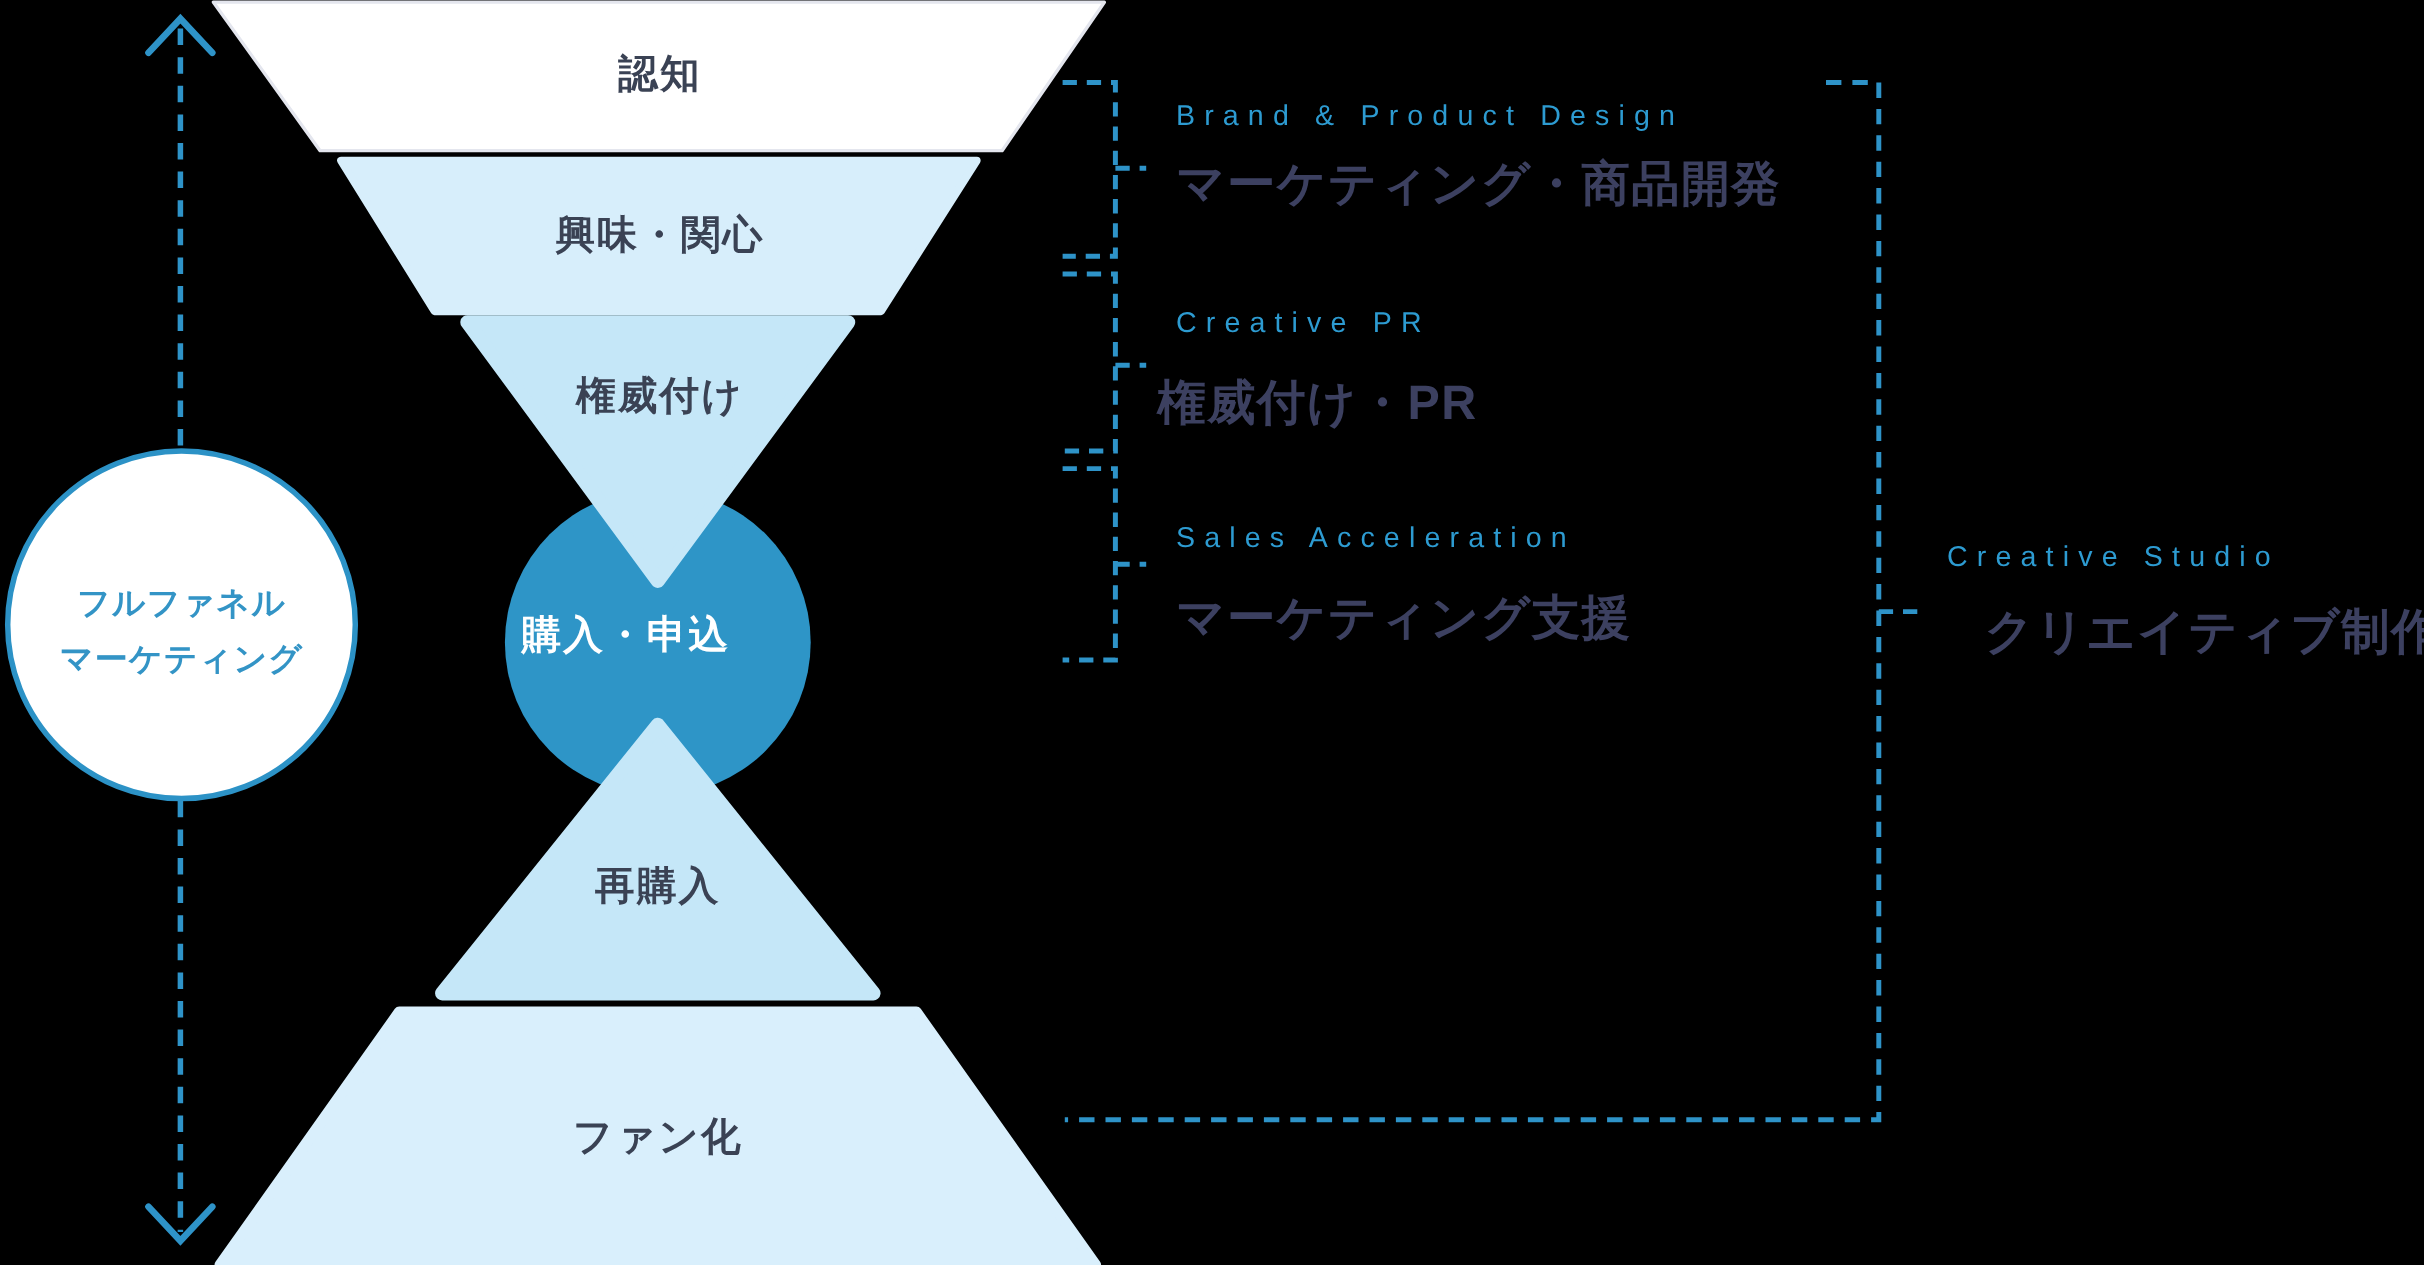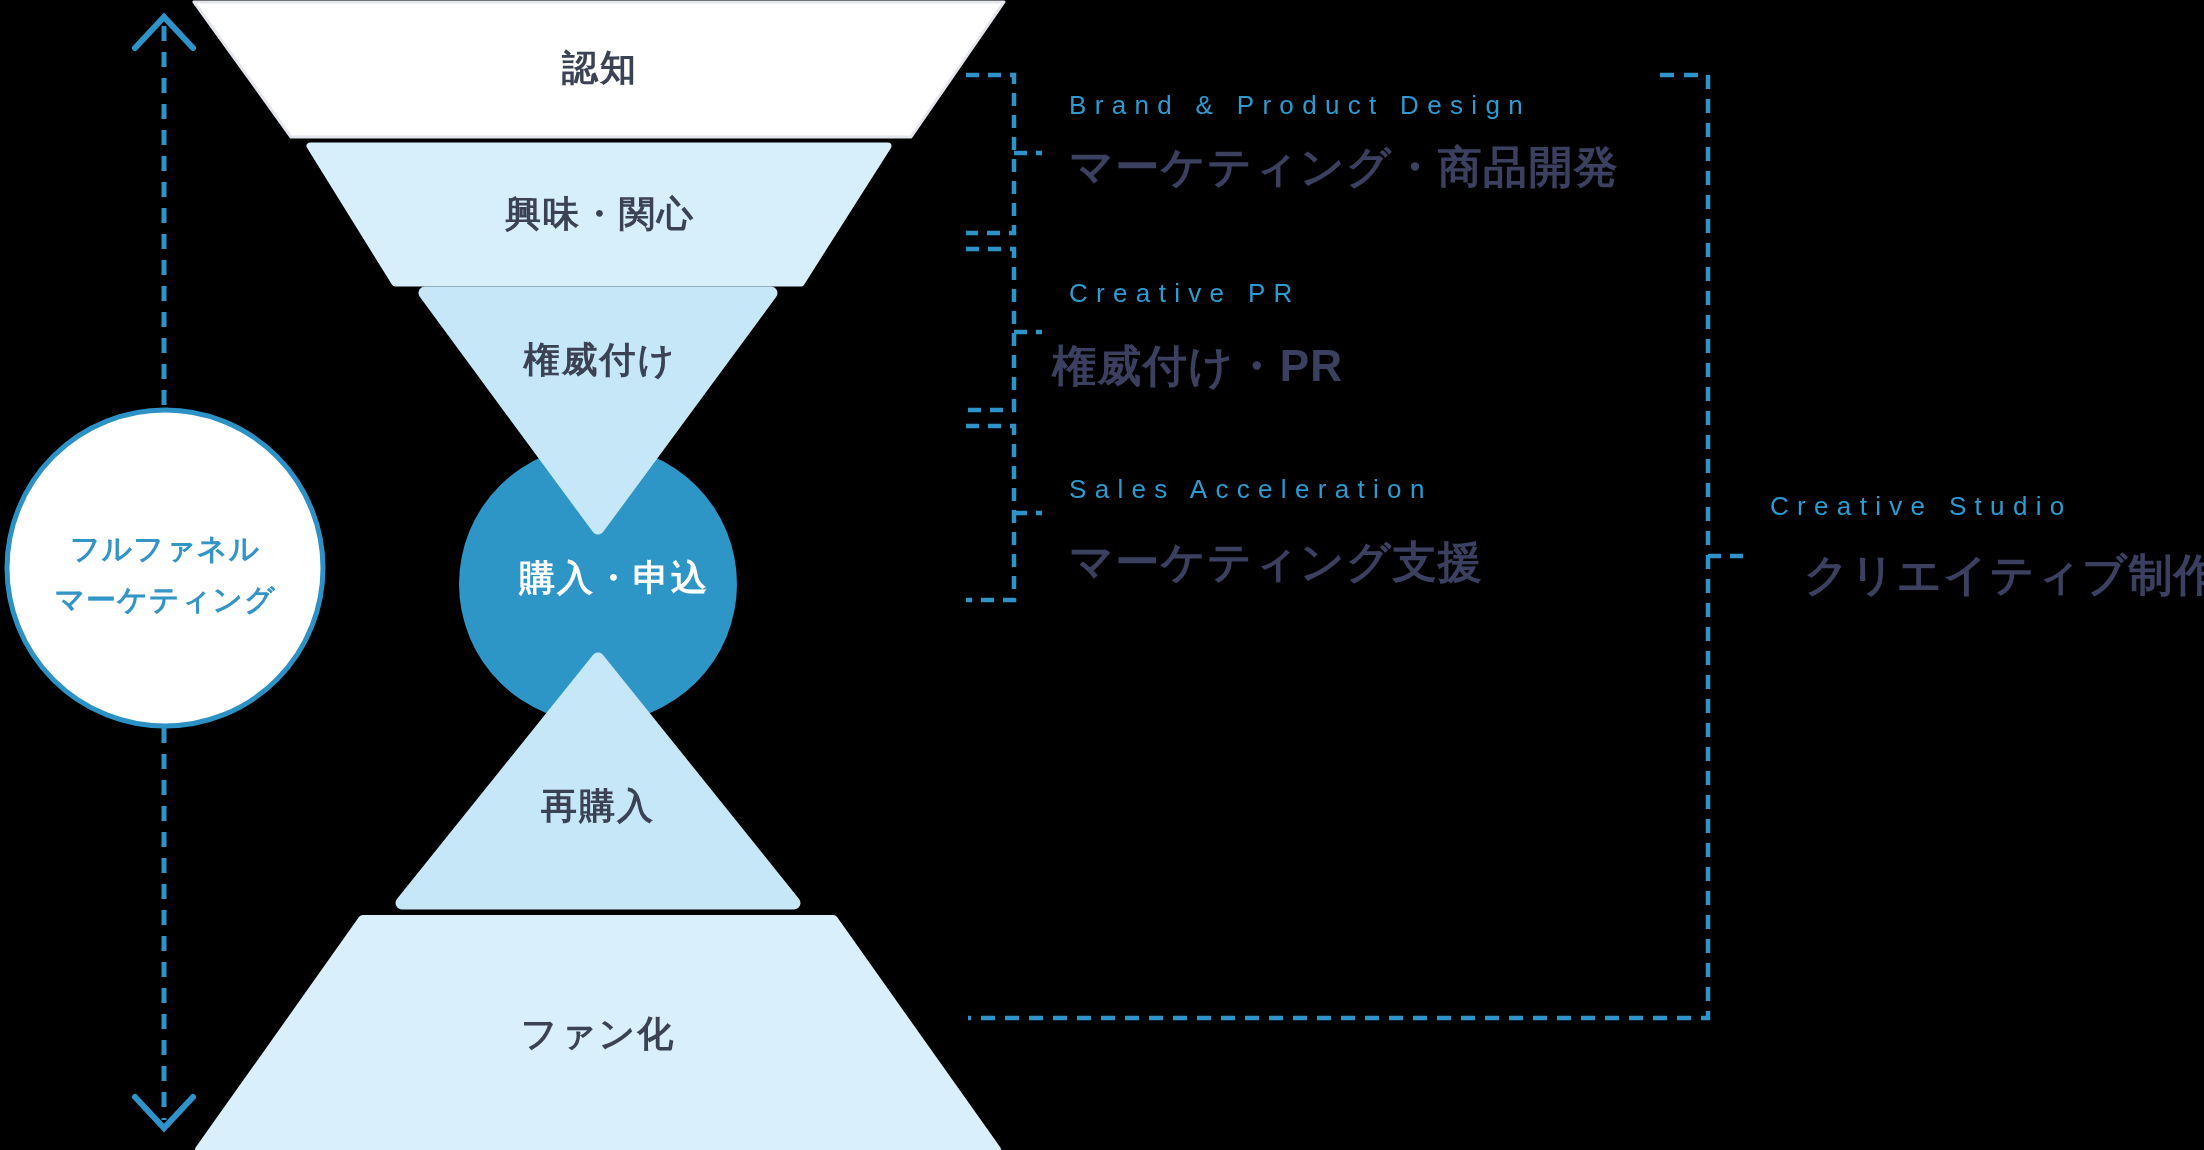--- a/index.html
+++ b/index.html
@@ -69,21 +69,21 @@
   </svg>
 
   <div class="label circle-label" style="left:165px;top:574px;">
     <div>フルファネル</div>
     <div>マーケティング</div>
   </div>
 
   <div class="label stage-label" style="left:600px;top:68px;">認知</div>
   <div class="label stage-label" style="left:600px;top:214px;">興味・関心</div>
   <div class="label stage-label" style="left:600px;top:360px;">権威付け</div>
-  <div class="label stage-label on-dark" style="left:614px;top:578px;">購入・申込</div>
+  <div class="label stage-label on-dark" style="left:569px;top:578px;">購入・申込</div>
   <div class="label stage-label" style="left:598px;top:806px;">再購入</div>
   <div class="label stage-label" style="left:598px;top:1034px;">ファン化</div>
 
   <div class="label svc-en" style="left:1069px;top:105px;">Brand &amp; Product Design</div>
   <div class="label svc-ja" style="left:1069px;top:167px;">マーケティング・商品開発</div>
 
   <div class="label svc-en" style="left:1069px;top:293px;">Creative PR</div>
   <div class="label svc-ja" style="left:1012px;top:366px;margin-left:40px;">権威付け・PR</div>
 
   <div class="label svc-ja" style="left:1069px;top:562px;">マーケティング支援</div>

